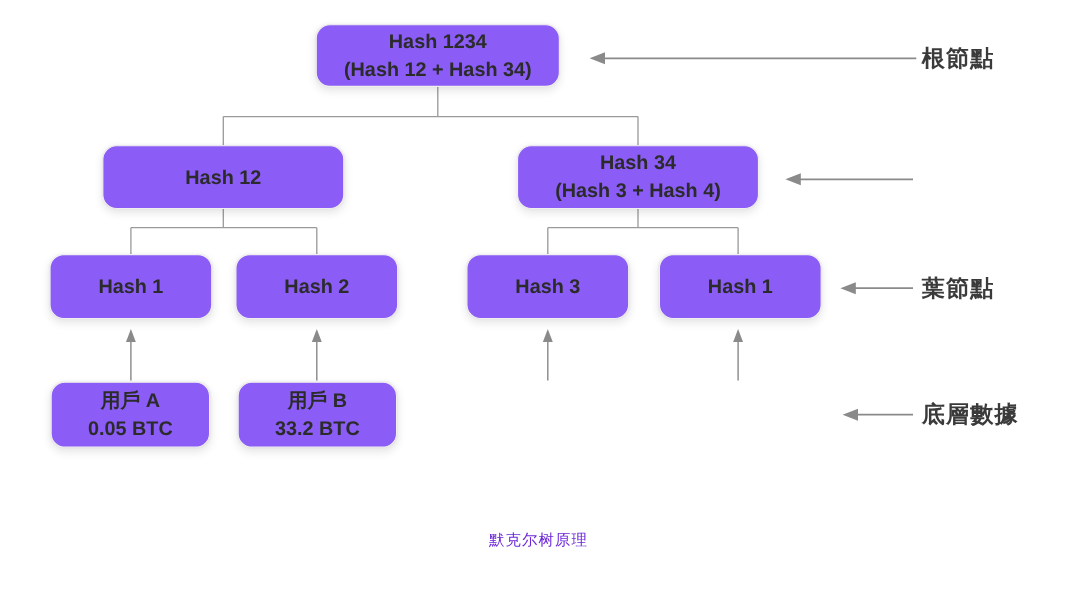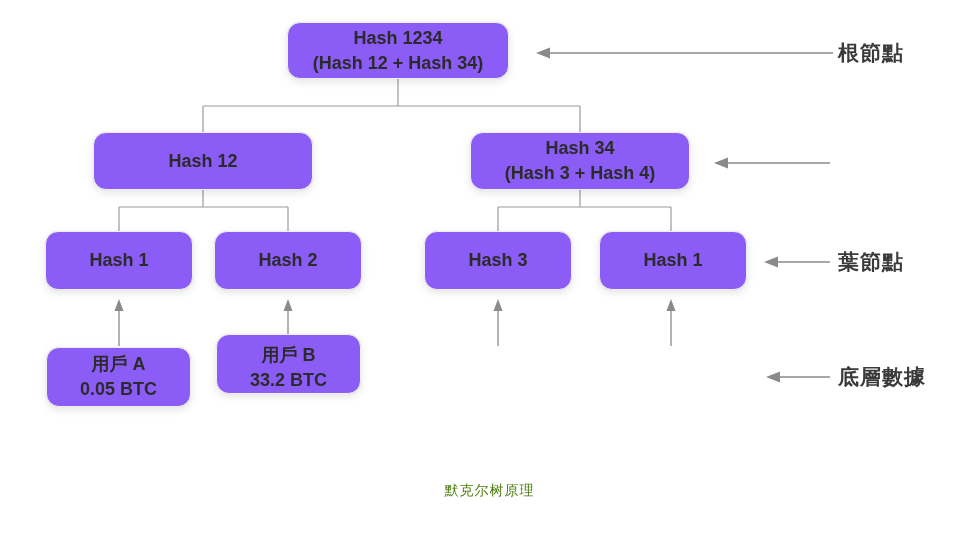--- a/index.html
+++ b/index.html
@@ -39,21 +39,21 @@
     box-sizing: border-box;
   }
   .node-root  { left: 287px; top: 22px;  width: 222px; height: 57px; }
   .node-mid-l { left: 93px;  top: 132px; width: 220px; height: 58px; justify-content: center; }
   .node-mid-r { left: 470px; top: 132px; width: 220px; height: 58px; }
   .node-leaf-1 { left: 45px;  top: 231px; width: 148px; height: 59px; }
   .node-leaf-2 { left: 214px; top: 231px; width: 148px; height: 59px; }
   .node-leaf-3 { left: 424px; top: 231px; width: 148px; height: 59px; align-items: center; }
   .node-leaf-4 { left: 599px; top: 231px; width: 148px; height: 59px; }
   .node-data-a { left: 46px;  top: 347px; width: 145px; height: 60px; }
-  .node-data-b { left: 216px; top: 334px; width: 145px; height: 60px; justify-content: flex-end; }
+  .node-data-b { left: 216px; top: 347px; width: 145px; height: 60px; }
   .node-data-c { left: 424px; top: 347px; width: 149px; height: 60px; }
   .node-data-d { left: 599px; top: 347px; width: 145px; height: 60px; }
   .legend-label {
     position: absolute;
     left: 838px;
     transform: translateY(-50%);
     font-size: 21px;
     font-weight: bold;
     color: #3a3a3a;
     letter-spacing: 1px;
@@ -62,21 +62,21 @@
   .legend-root  { top: 53px; }
   .legend-mid   { top: 163px; }
   .legend-leaf  { top: 262px; }
   .legend-data  { top: 377px; }
   .caption {
     position: absolute;
     left: 0; right: 0;
     top: 482px;
     text-align: center;
     font-size: 14px;
-    color: #4d7c0f;
+    color: #6d28d9;
     letter-spacing: 1px;
   }
 </style>
 </head>
 <body>
 
 <div class="stage">
 
   <svg class="wires" viewBox="0 0 979 549" xmlns="http://www.w3.org/2000/svg">
 

